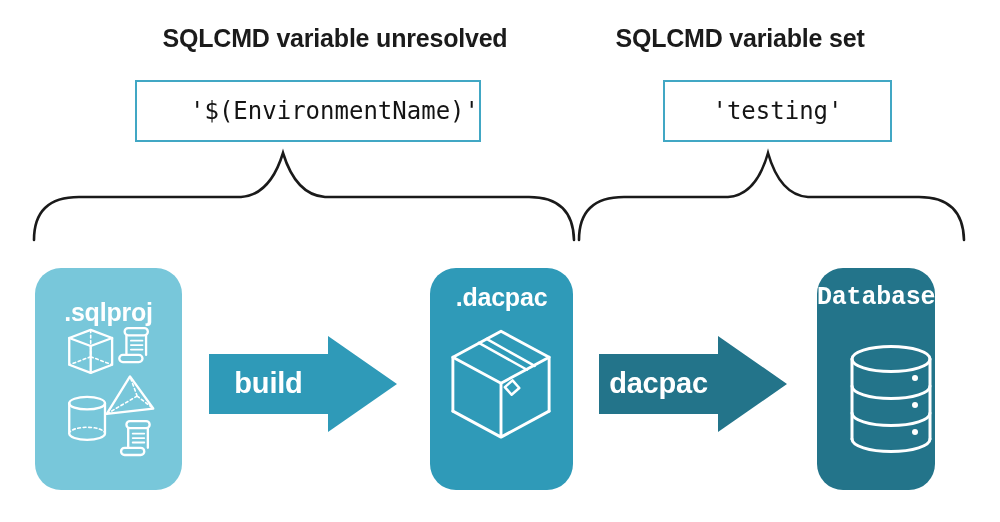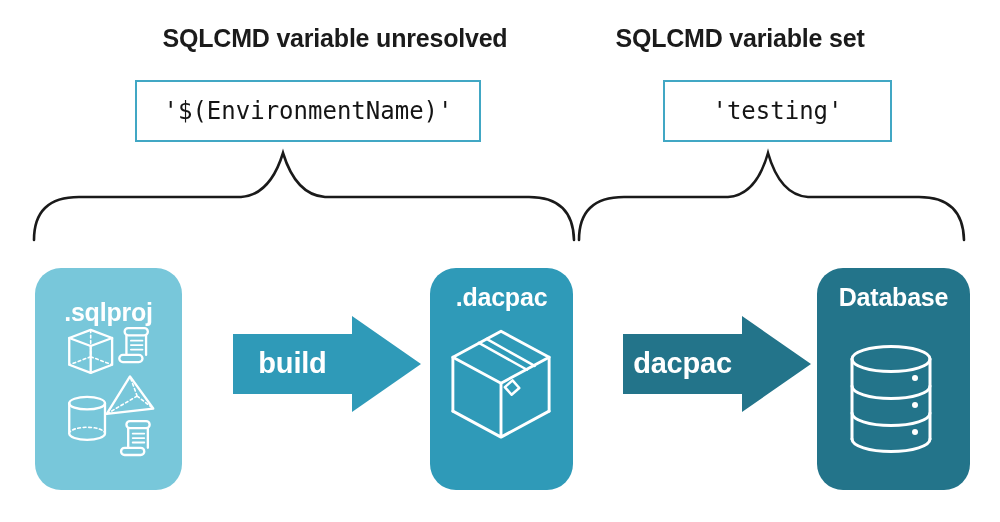--- a/index.html
+++ b/index.html
@@ -7,36 +7,36 @@
           font-family:"Liberation Sans",sans-serif;overflow:hidden;}
 
   .heading{position:absolute;top:24px;transform:translateX(-50%);
            font-size:25px;font-weight:700;white-space:nowrap;letter-spacing:-0.2px;margin-left:32px;}
   .h-left{left:303px;}
   .h-right{left:708px;}
 
   .codebox{position:absolute;top:80px;height:62px;border:2px solid #41A7C4;background:#fff;
            box-sizing:border-box;display:flex;align-items:center;justify-content:center;
            font-family:"DejaVu Sans Mono",monospace;font-size:24px;color:#141414;white-space:nowrap;}
-  .cb-left{left:135px;width:346px;}
+  .cb-left{left:135px;width:346px;justify-content:flex-end;}
   .cb-right{left:663px;width:229px;}
 
   .brace{position:absolute;top:150px;overflow:visible;}
   .br-left{left:33px;}
   .br-right{left:578px;}
 
   .card{position:absolute;top:268px;height:222px;border-radius:26px;}
   .c-sqlproj{left:35px;width:147px;}
   .c-dacpac{left:430px;width:143px;}
-  .c-database{left:817px;width:153px;}
+  .c-database{left:817px;width:118px;font-family:Liberation Mono, monospace;}
   .card-label{text-align:center;padding-top:15px;font-size:25px;font-weight:700;
               letter-spacing:-0.2px;white-space:nowrap;}
   .icon-svg{position:absolute;overflow:visible;}
 
-  .arrow{position:absolute;top:316px;width:188px;height:96px;margin-left:24px;}
+  .arrow{position:absolute;top:336px;width:188px;height:96px;}
   .a-build{left:209px;}
   .a-deploy{left:599px;}
   .arrow-shape{position:absolute;inset:0;
     clip-path:polygon(0 18.7%,63.3% 18.7%,63.3% 0,100% 50%,63.3% 100%,63.3% 81.3%,0 81.3%);}
   .arrow-label{position:absolute;left:0;top:18.7%;height:62.6%;width:63.3%;
                display:flex;align-items:center;justify-content:center;
                font-weight:700;font-size:29px;letter-spacing:-0.2px;}
 </style>
 </head>
 <body>

